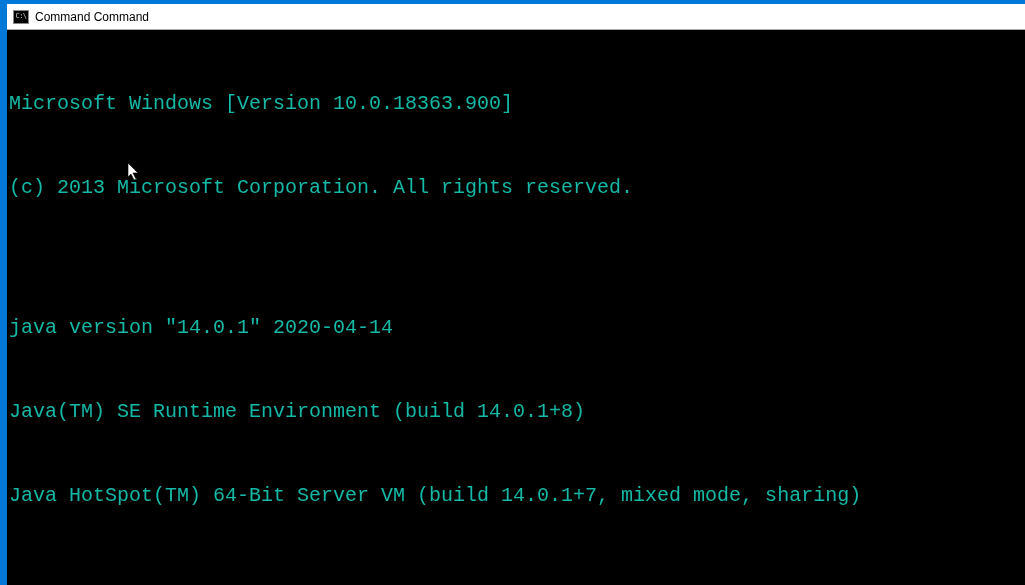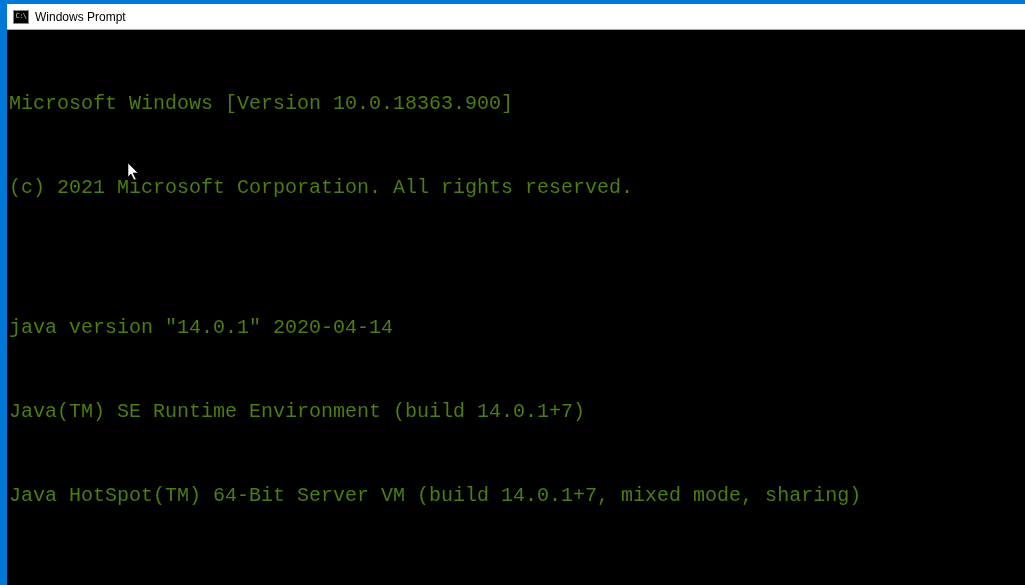--- a/index.html
+++ b/index.html
@@ -51,21 +51,21 @@
       letter-spacing: -0.5px;
       line-height: 1;
     }
     .title-text {
       font-size: 12px;
       color: #000;
     }
     .terminal {
       flex: 1;
       background: #000;
-      color: #4d7c0f;
+      color: #14b8a6;
       font-family: 'Consolas', 'Courier New', monospace;
       font-size: 20px;
       line-height: 28px;
       padding: 4px 2px;
       white-space: pre;
       overflow: hidden;
       position: relative;
     }
     .line {
       display: block;
@@ -80,28 +80,28 @@
     }
   </style>
 </head>
 <body>
 
 <div class="window">
   <div class="titlebar">
     <div class="app-icon">
       <span class="app-icon-text">C:\</span>
     </div>
-    <span class="title-text">Windows Prompt</span>
+    <span class="title-text">Command Command</span>
   </div>
   <div class="terminal">
     <span class="line">Microsoft Windows [Version 10.0.18363.900]</span>
-    <span class="line">(c) 2021 Microsoft Corporation. All rights reserved.</span>
+    <span class="line">(c) 2013 Microsoft Corporation. All rights reserved.</span>
     <span class="line"></span>
     <span class="line">java version "14.0.1" 2020-04-14</span>
-    <span class="line">Java(TM) SE Runtime Environment (build 14.0.1+7)</span>
+    <span class="line">Java(TM) SE Runtime Environment (build 14.0.1+8)</span>
     <span class="line">Java HotSpot(TM) 64-Bit Server VM (build 14.0.1+7, mixed mode, sharing)</span>
     <span class="line"></span>
     
     <svg class="cursor-pointer" viewBox="0 0 12 18">
       <path d="M0 0 L0 14 L3 11 L6 17 L8 16 L5 10 L10 10 Z" fill="#fff" stroke="#000" stroke-width="0.6"></path>
     </svg>
   </div>
 </div>
 
 </body></html>

